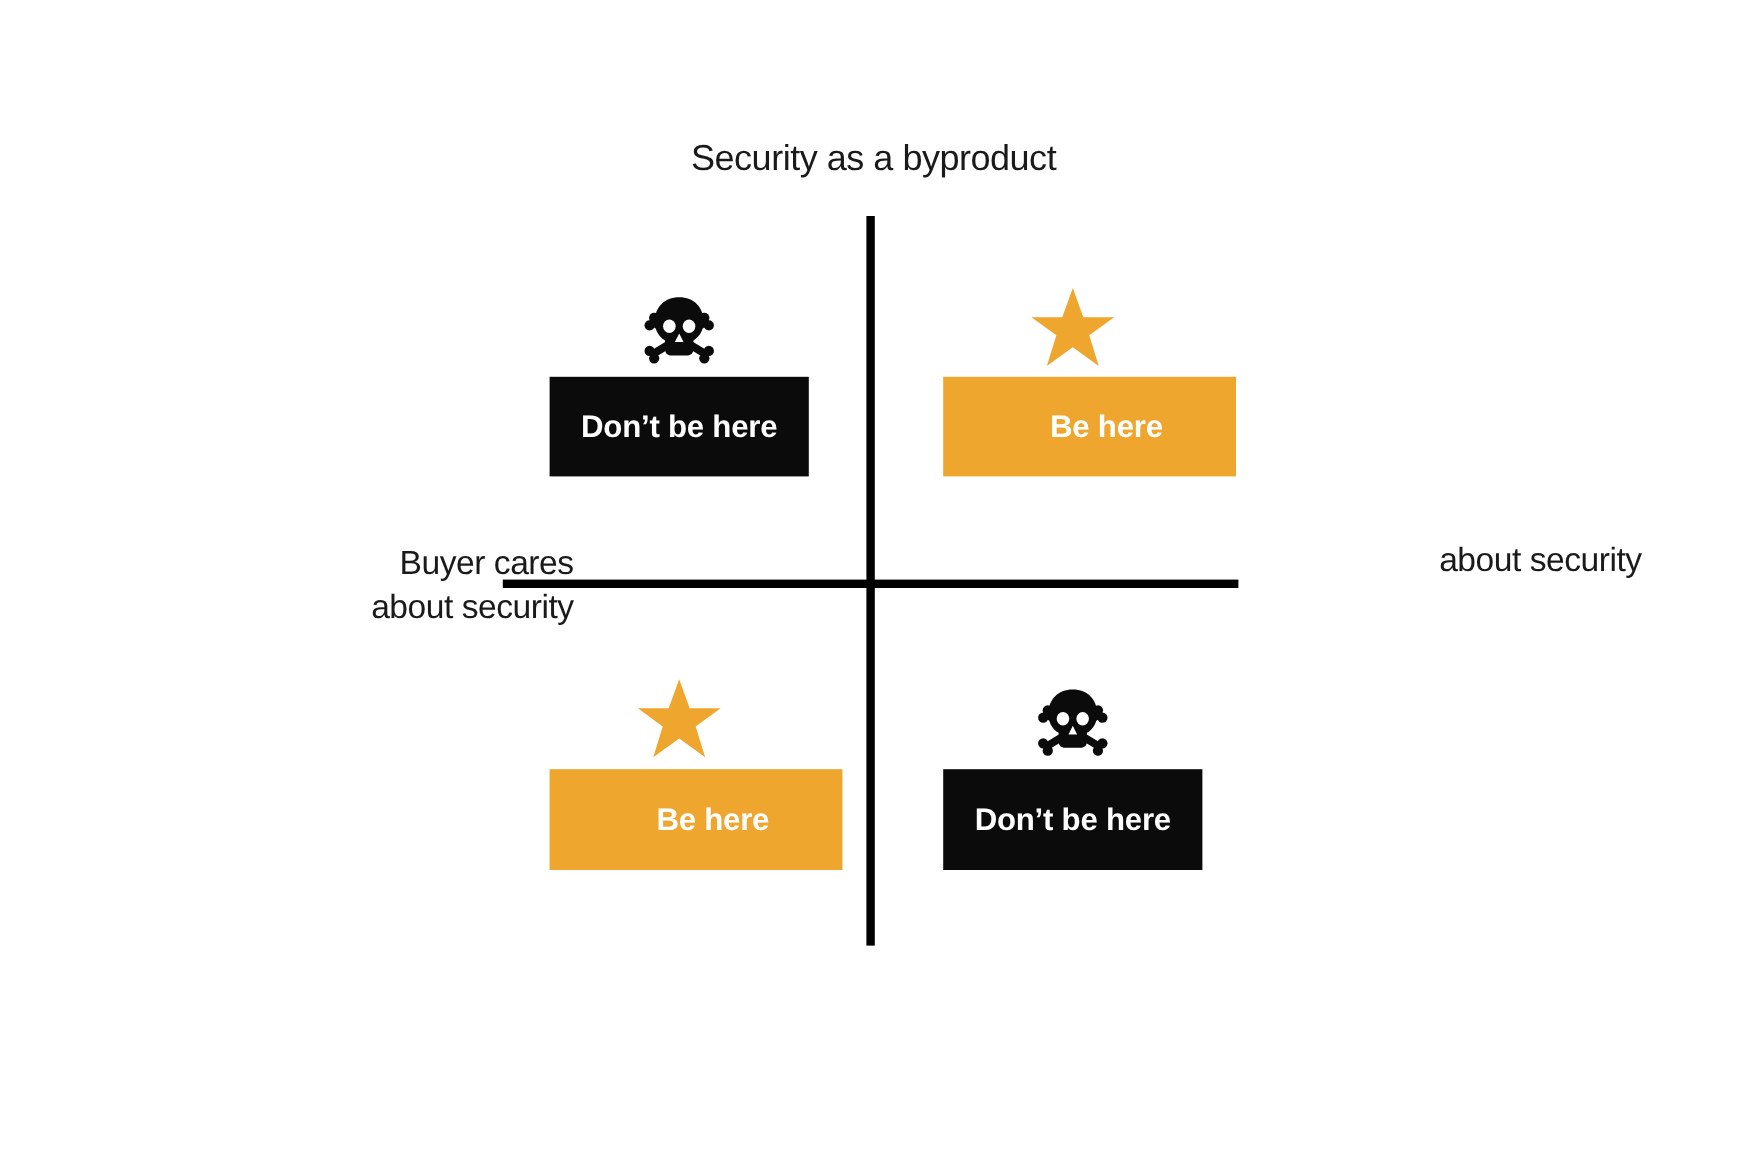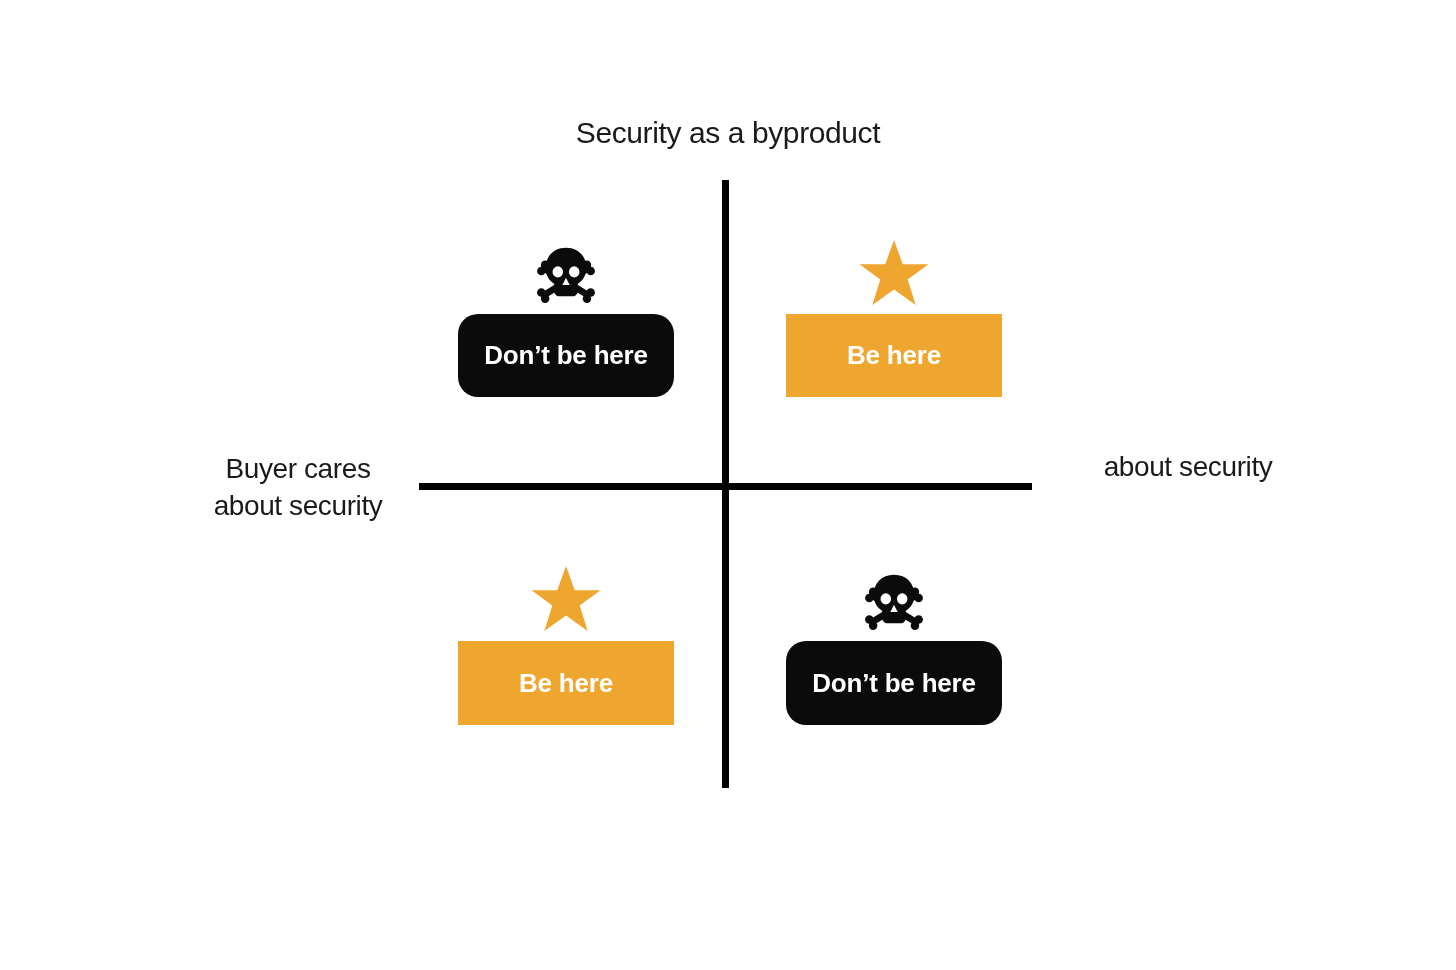--- a/index.html
+++ b/index.html
@@ -34,37 +34,37 @@
     text-align: center;
     font-size: 30px;
     letter-spacing: -0.4px;
     white-space: nowrap;
   }
   .axis-title.top { top: 116px; }
   .axis-title.bottom { top: 819px; }
   .side-label {
     position: absolute;
     width: 360px;
-    text-align: center;
+    text-align: right;
     font-size: 28px;
     line-height: 37px;
     letter-spacing: -0.4px;
   }
   .side-label span { display: block; }
   .side-label.left { left: 118px; top: 450px; }
   .side-label.right { left: 1008px; top: 448px; }
   .qbox {
     position: absolute;
     width: 216px; height: 83px;
     display: flex;
     align-items: center;
     justify-content: center;
   }
-  .qbox.style-black { background: var(--box-black, #0b0b0b); border-radius: 20px; }
-  .qbox.style-orange { background: var(--accent-orange, #eea62f); }
+  .qbox.style-black { background: var(--box-black, #0b0b0b); }
+  .qbox.style-orange { background: var(--accent-orange, #eea62f); padding-left: 28px; }
   .qbox.pos-tl { left: 458px; top: 314px; }
   .qbox.pos-tr { left: 786px; top: 314px; }
   .qbox.pos-bl { left: 458px; top: 641px; height: 84px; }
   .qbox.pos-br { left: 786px; top: 641px; height: 84px; }
   .box-label {
     color: #ffffff;
     font-weight: 700;
     font-size: 26px;
     letter-spacing: -0.2px;
     white-space: nowrap;

